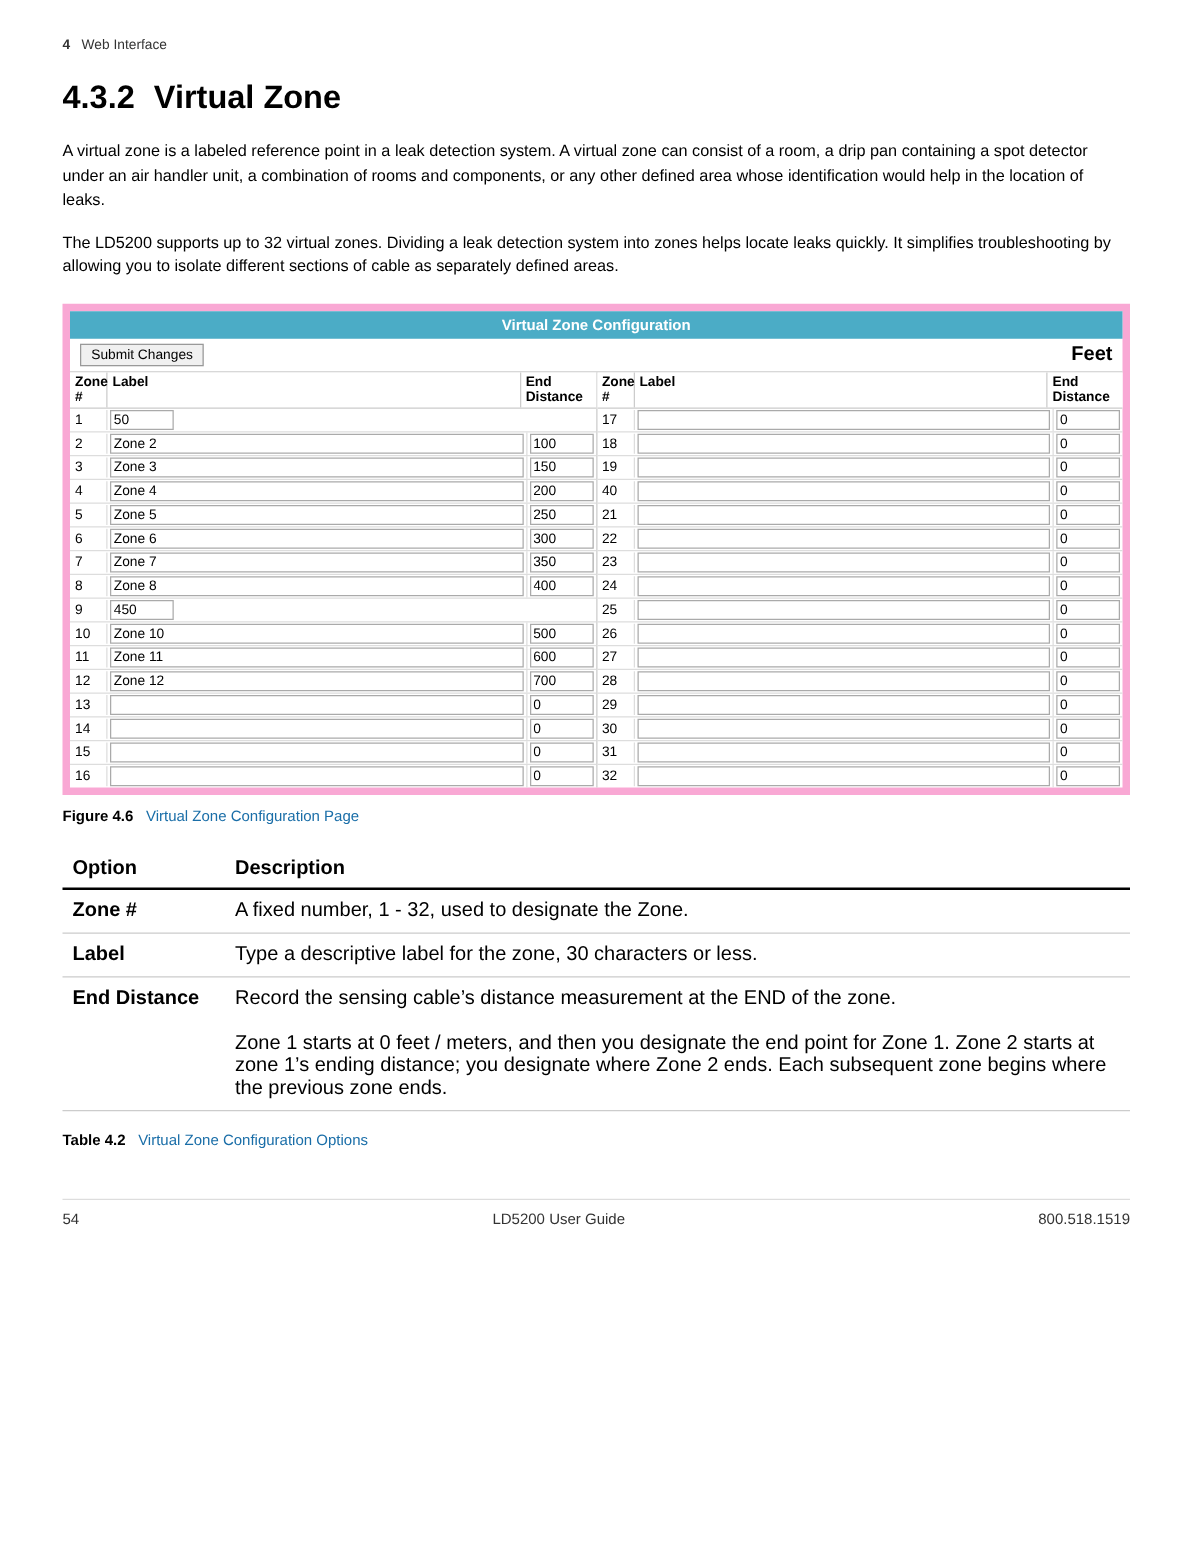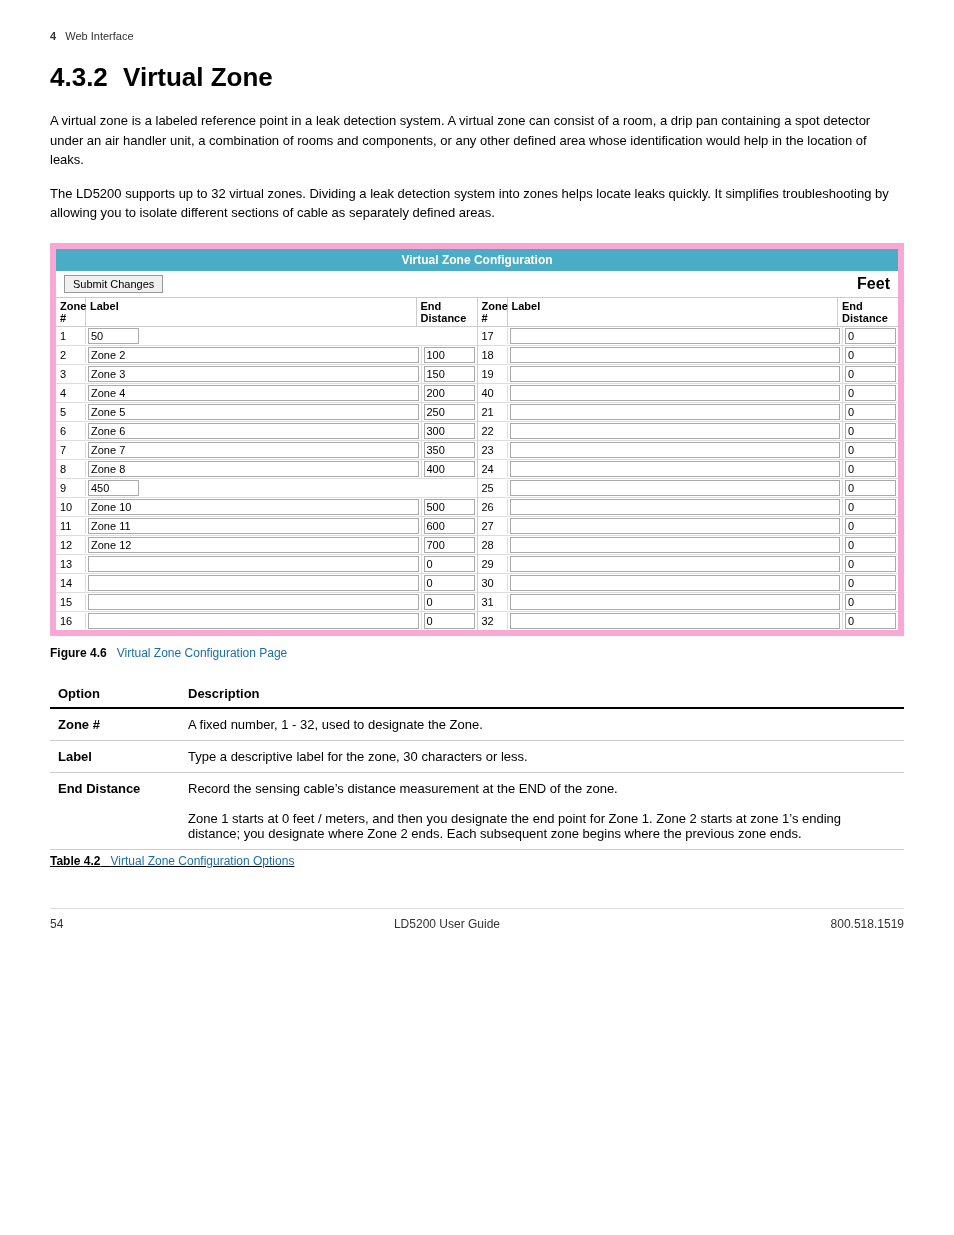--- a/index.html
+++ b/index.html
@@ -124,43 +124,42 @@
       font-size: 12px;
       margin-bottom: 20px;
     }
     .fig-caption strong { font-weight: bold; }
     .fig-caption .fig-link { color: #1a6ea8; }
 
     
     .options-table {
       width: 100%;
       border-collapse: collapse;
-      margin-bottom: 4px;
-      font-size: 13px;
+      margin-bottom: 16px;
+      font-size: 16px;
     }
     .options-table th {
       font-weight: bold;
       border-bottom: 2px solid #000;
       text-align: left;
       padding: 6px 8px;
     }
     .options-table td {
       border-bottom: 1px solid #ccc;
       padding: 8px 8px;
       vertical-align: top;
     }
     .options-table td:first-child {
       font-weight: bold;
       white-space: nowrap;
       width: 130px;
     }
     .table-caption {
       font-size: 12px;
       margin-top: 4px;
-      text-decoration: underline;
     }
     .table-caption strong { font-weight: bold; }
     .table-caption .tbl-link { color: #1a6ea8; }
 
     .page-footer {
       display: flex;
       justify-content: space-between;
       align-items: center;
       margin-top: 40px;
       font-size: 12px;

